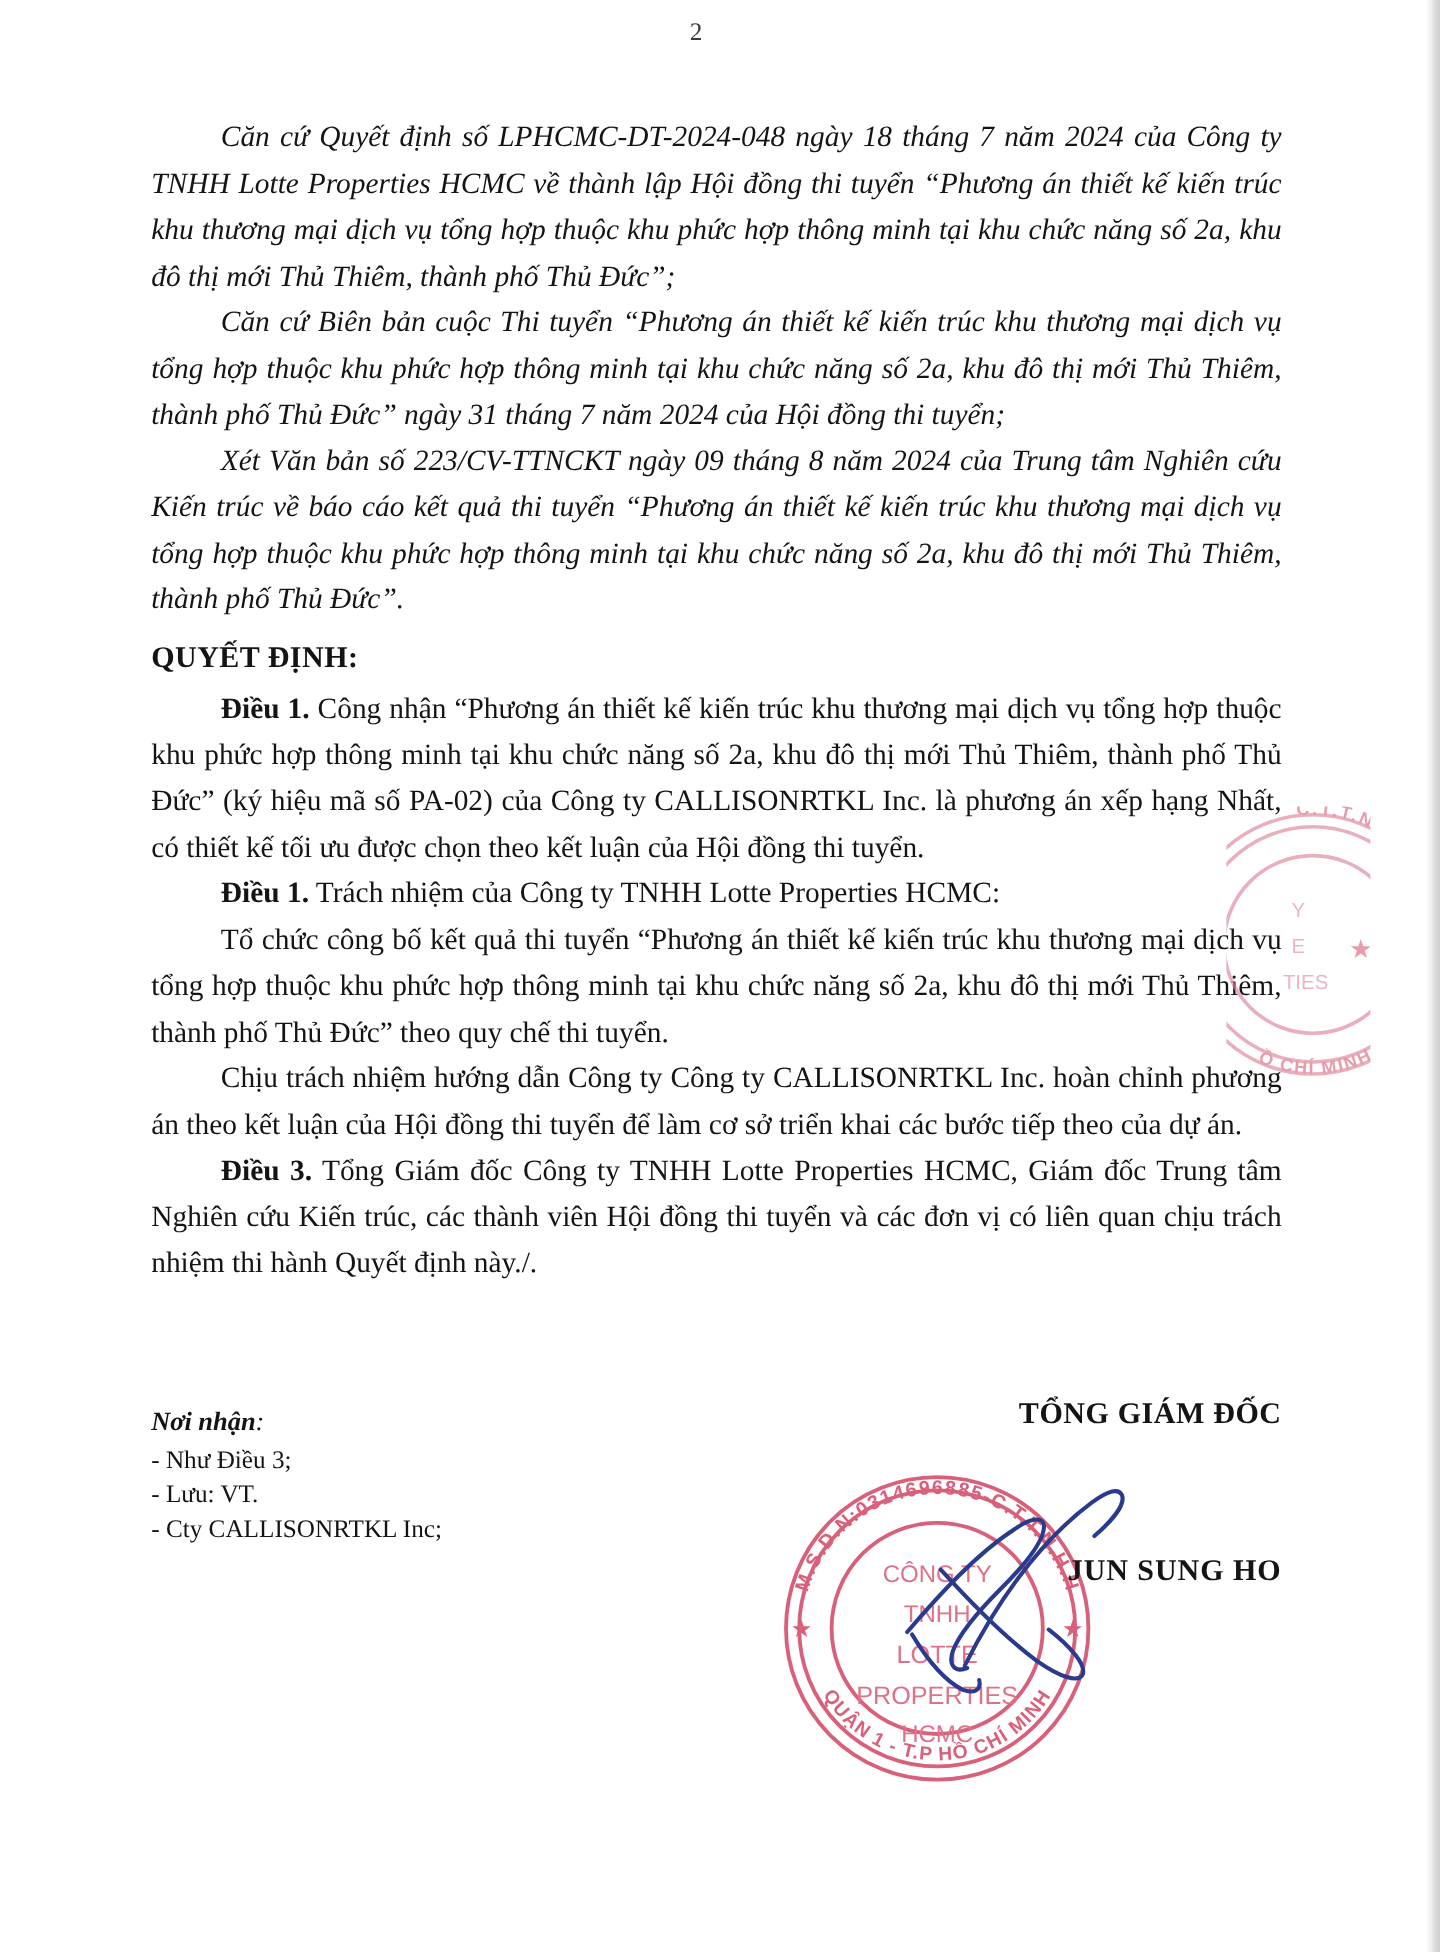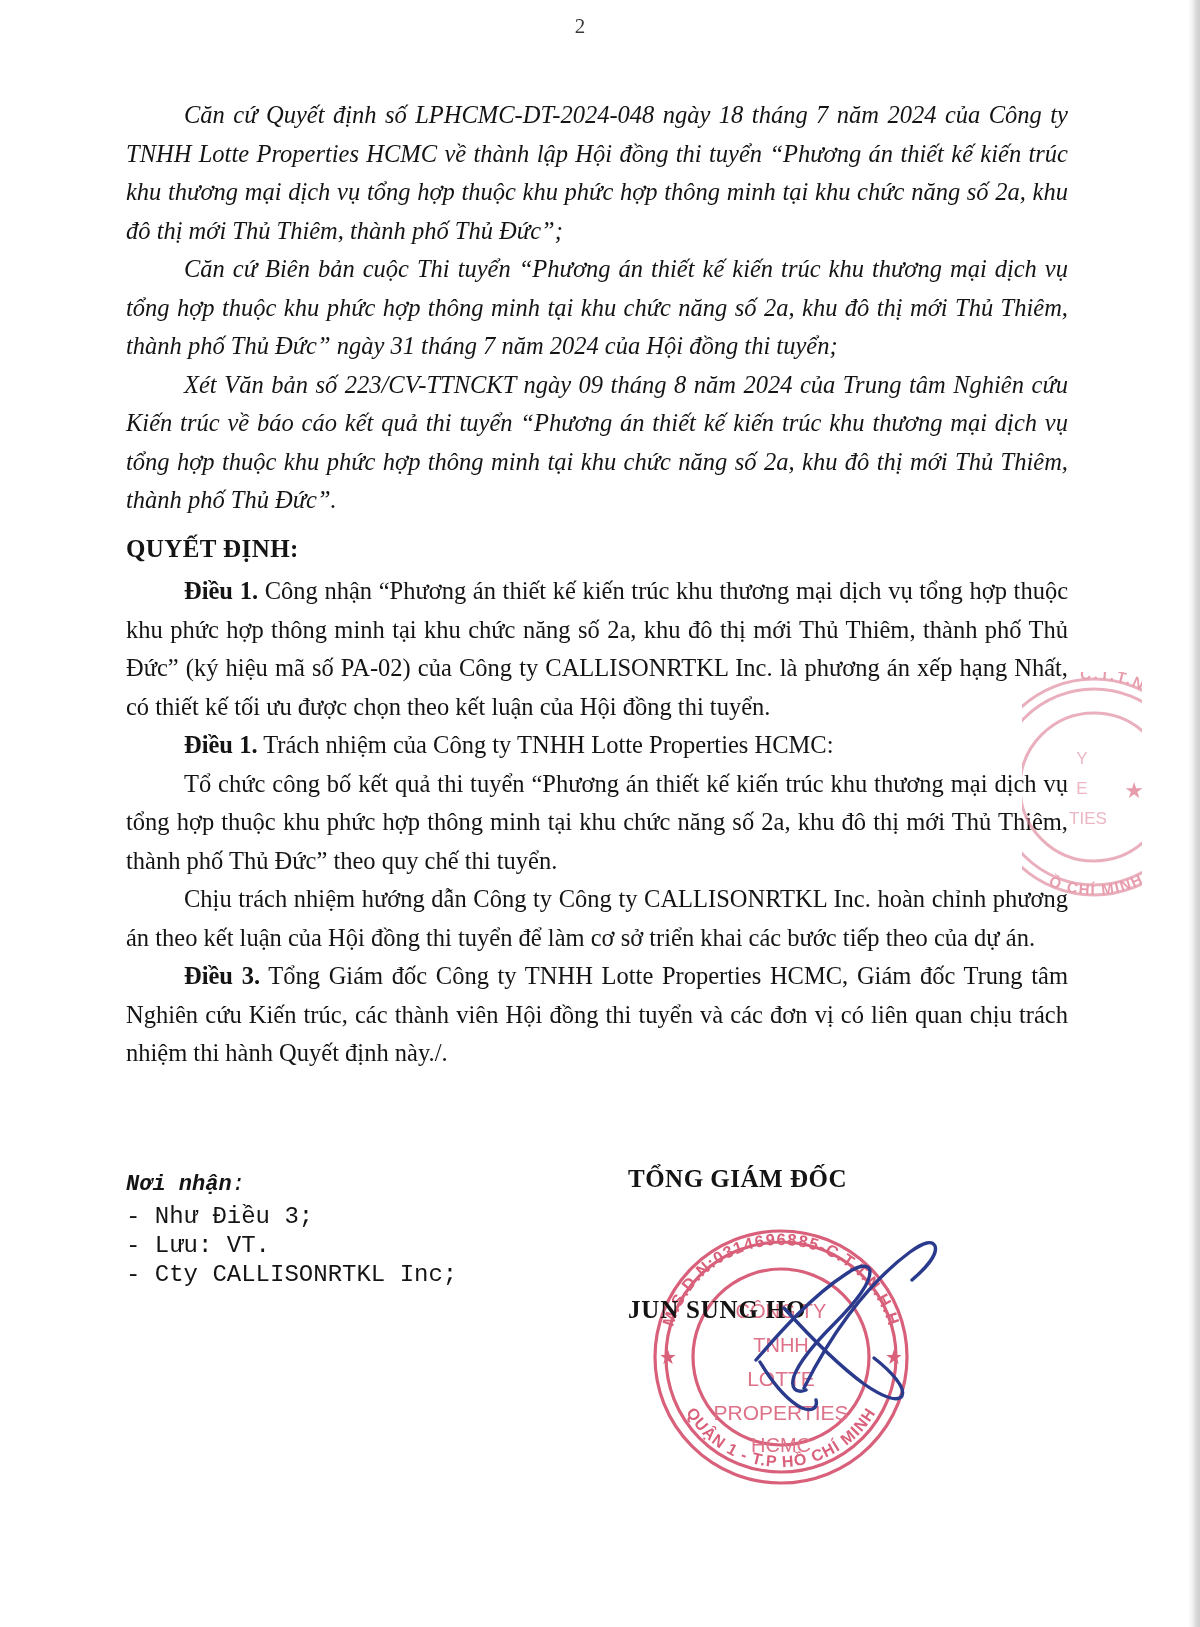--- a/index.html
+++ b/index.html
@@ -75,46 +75,45 @@
     top: 1162px;
     left: 126px;
     width: 942px;
     display: flex;
     justify-content: space-between;
     align-items: flex-start;
   }
   .recipients {
     width: 420px;
     padding-top: 8px;
-    font-family: Liberation Mono, monospace;
   }
   .recipients-title {
     font-weight: bold;
     font-style: italic;
     font-size: 22px;
     line-height: 30px;
   }
   .recipients-title .colon {
     font-weight: normal;
     font-style: italic;
   }
   .recipients-list {
     list-style: none;
     margin: 2px 0 0 0;
     padding: 0;
   }
   .recipients-list li {
-    font-size: 24px;
+    font-size: 21px;
     line-height: 29px;
     white-space: nowrap;
   }
   .signature {
     width: 440px;
     position: relative;
-    text-align: left;
+    text-align: right;
   }
   .signature-title {
     font-weight: bold;
     font-size: 25px;
     letter-spacing: 0.5px;
     line-height: 34px;
   }
   .signature-name {
     position: relative;
     z-index: 3;

